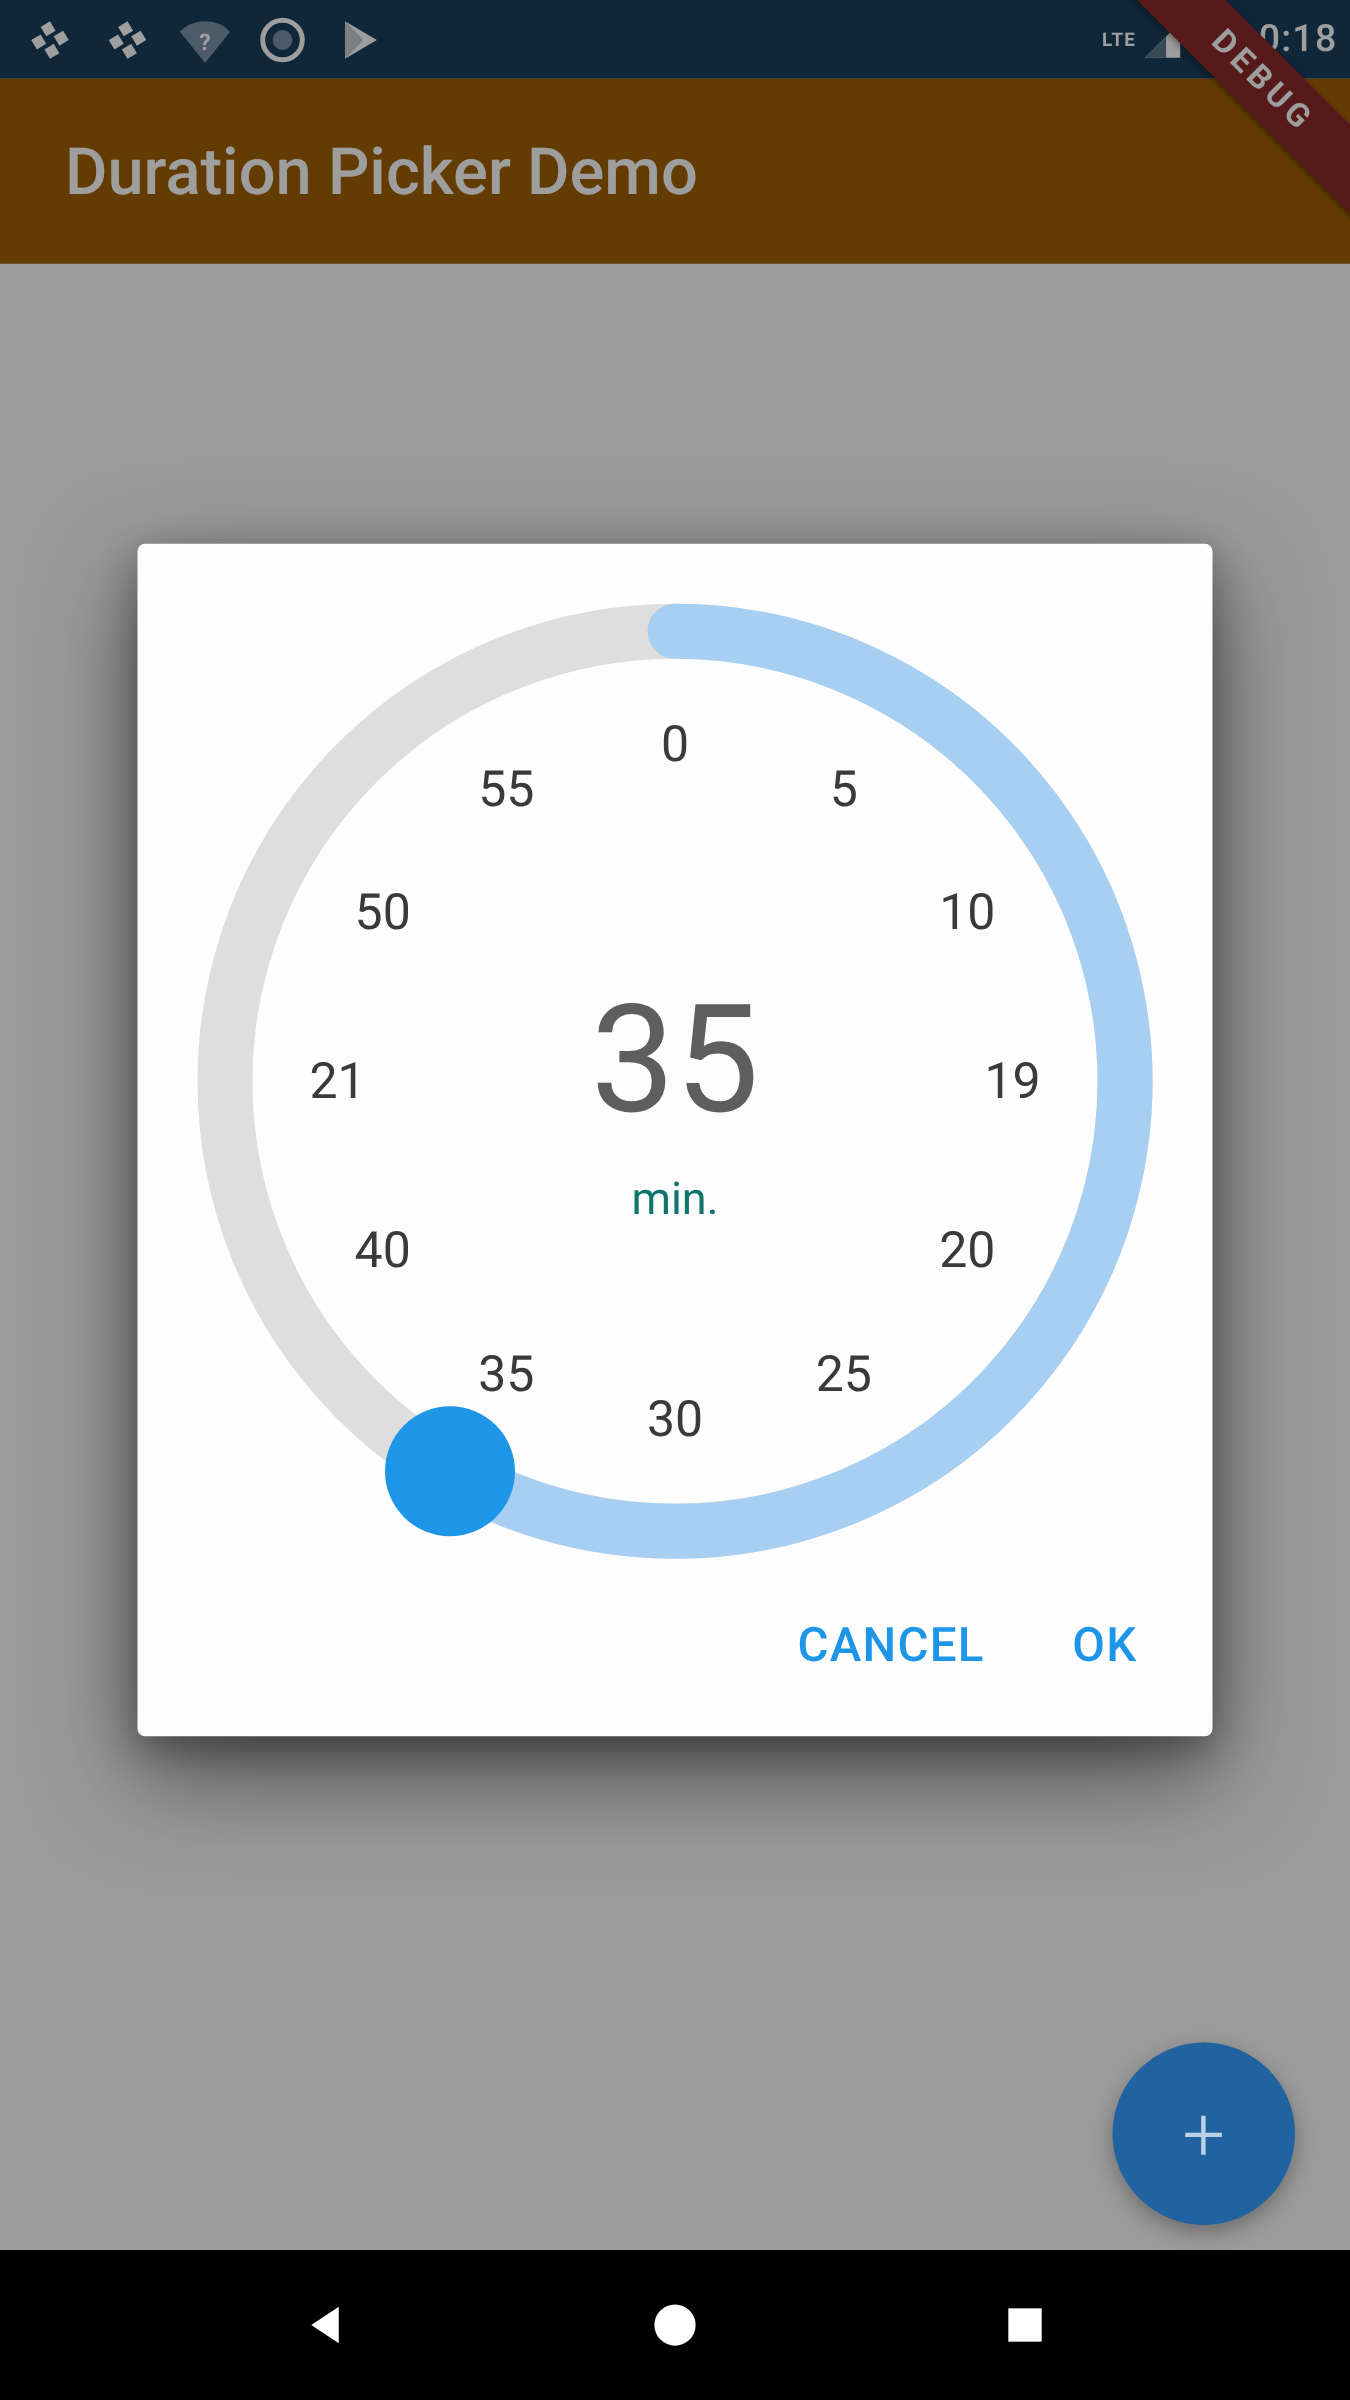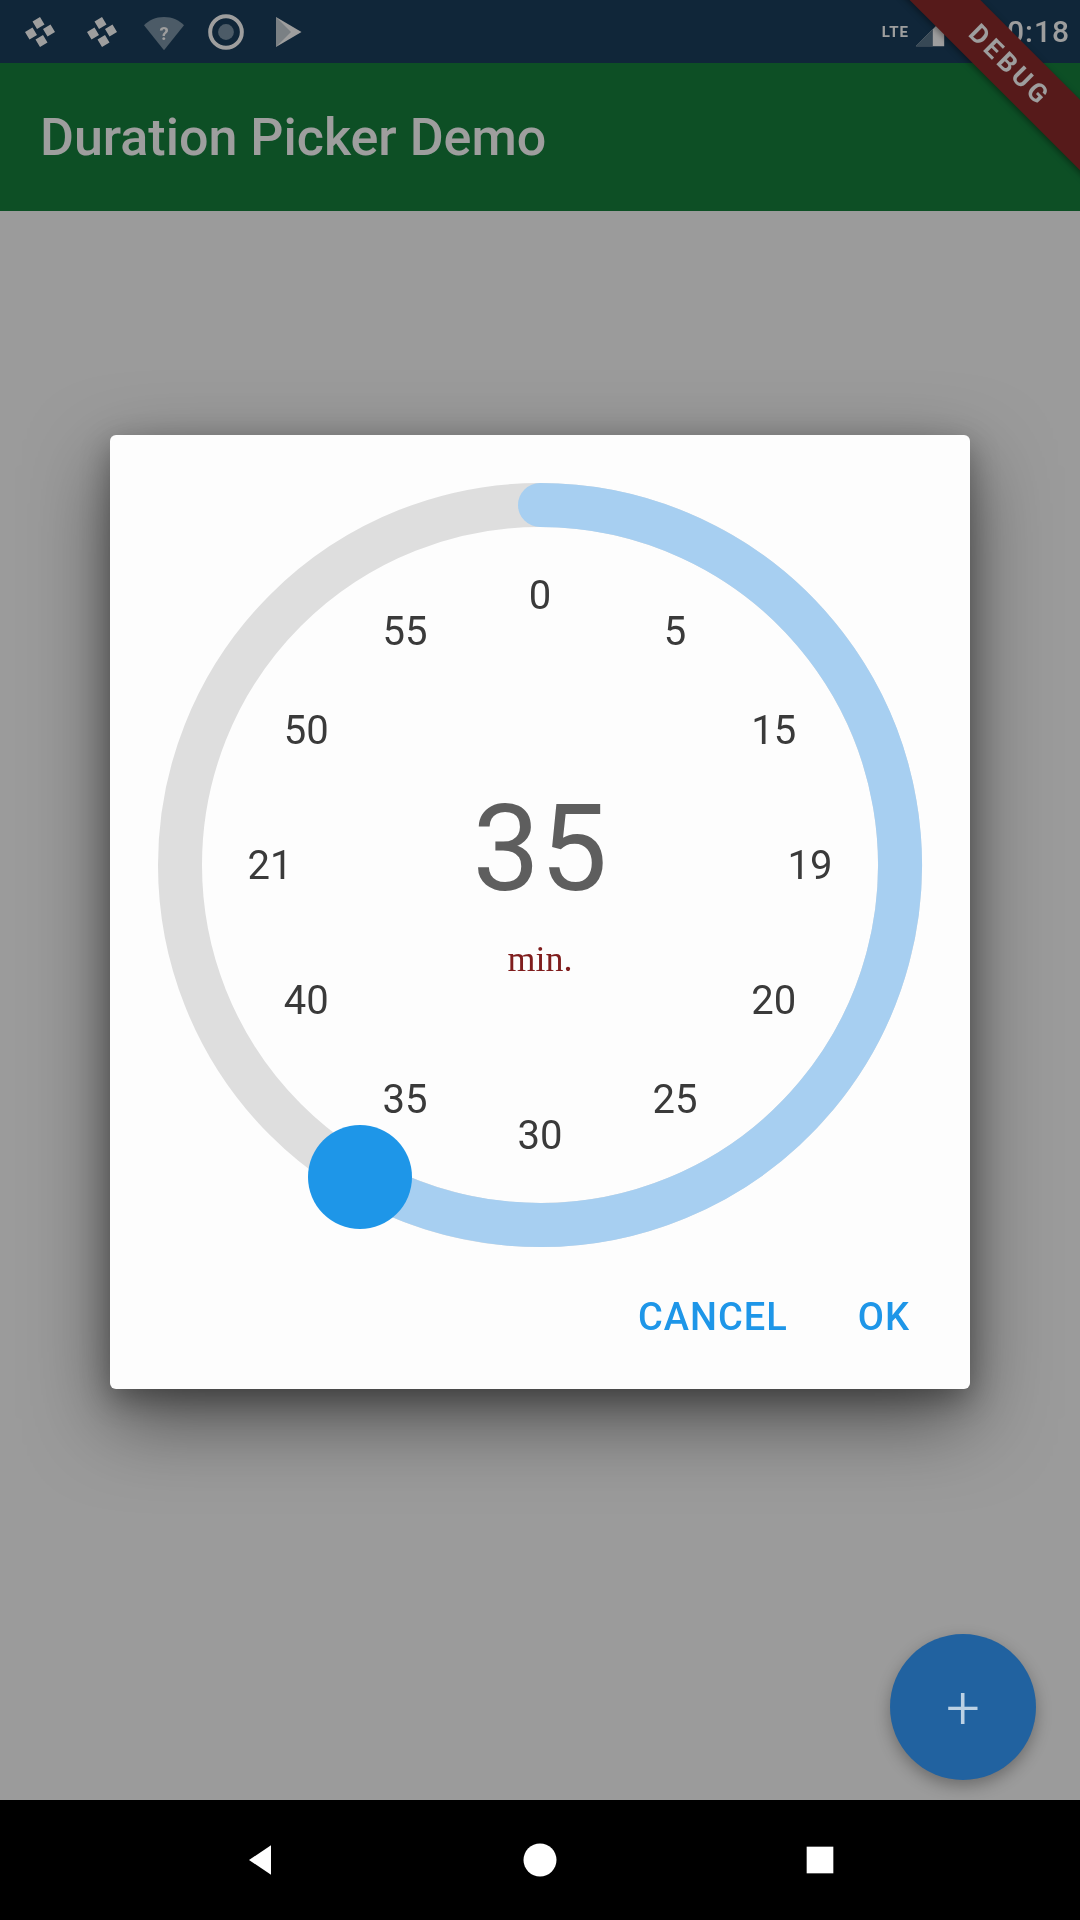--- a/index.html
+++ b/index.html
@@ -20,24 +20,24 @@
   .status-left { display: flex; align-items: center; gap: 22px; padding-left: 10px; }
   .status-right { display: flex; align-items: center; gap: 8px; }
   .status-icon { width: 40px; height: 40px; display: inline-flex; align-items: center; justify-content: center; }
   .status-time { font-size: 30px; font-weight: 500; letter-spacing: 1px; }
 
   .pinwheel { width: 36px; height: 36px; }
 
   
   .app-bar {
     height: 148px;
-    background: #15803d;
+    background: #a16207;
     display: flex;
     align-items: center;
-    padding: 0 40px;
+    padding: 0 52px;
   }
   .app-title {
     color: #fff;
     font-size: 52px;
     font-weight: 500;
   }
 
   
   .scrim {
     position: absolute;
@@ -109,22 +109,21 @@
     transform: translate(-50%, -50%);
     font-size: 120px;
     color: #5e5e5e;
     font-weight: 400;
   }
   .center-unit {
     position: absolute;
     left: 50%; top: 62%;
     transform: translate(-50%, -50%);
     font-size: 36px;
-    color: #7f1d1d;
-    font-family: Liberation Serif, serif;
+    color: #0f766e;
   }
 
   .handle {
     position: absolute;
     width: 104px; height: 104px;
     border-radius: 50%;
     background: #1e96e8;
     transform: translate(-50%, -50%);
   }
 
@@ -224,21 +223,21 @@
     <svg class="dial-svg" width="780" height="780" viewBox="0 0 780 780">
       <circle cx="390" cy="390" r="360" fill="none" stroke="#dedede" stroke-width="44"></circle>
       <path id="dial-fill" fill="none" stroke="#a7cff1" stroke-width="44" stroke-linecap="round" d="M 390 30 A 360 360 0 1 1 209.99999999999991 701.7691453623979"></path>
     </svg>
     <div class="center-value">35</div>
     <div class="center-unit">min.</div>
     <div class="handle" id="dial-handle" style="left: 210px; top: 701.769px; background: rgb(30, 150, 232);"></div>
 
   <div class="tick-label" style="left: 390px; top: 120px;">0</div>
       <div class="tick-label" style="left: 525px; top: 156.173px;">5</div>
-      <div class="tick-label" style="left: 623.827px; top: 255px;">15</div>
+      <div class="tick-label" style="left: 623.827px; top: 255px;">10</div>
       <div class="tick-label" style="left: 660px; top: 390px;">19</div>
       <div class="tick-label" style="left: 623.827px; top: 525px;">20</div>
       <div class="tick-label" style="left: 525px; top: 623.827px;">25</div>
       <div class="tick-label" style="left: 390px; top: 660px;">30</div>
       <div class="tick-label" style="left: 255px; top: 623.827px;">35</div>
       <div class="tick-label" style="left: 156.173px; top: 525px;">40</div>
       <div class="tick-label" style="left: 120px; top: 390px;">21</div>
       <div class="tick-label" style="left: 156.173px; top: 255px;">50</div>
       <div class="tick-label" style="left: 255px; top: 156.173px;">55</div>
     </div>

